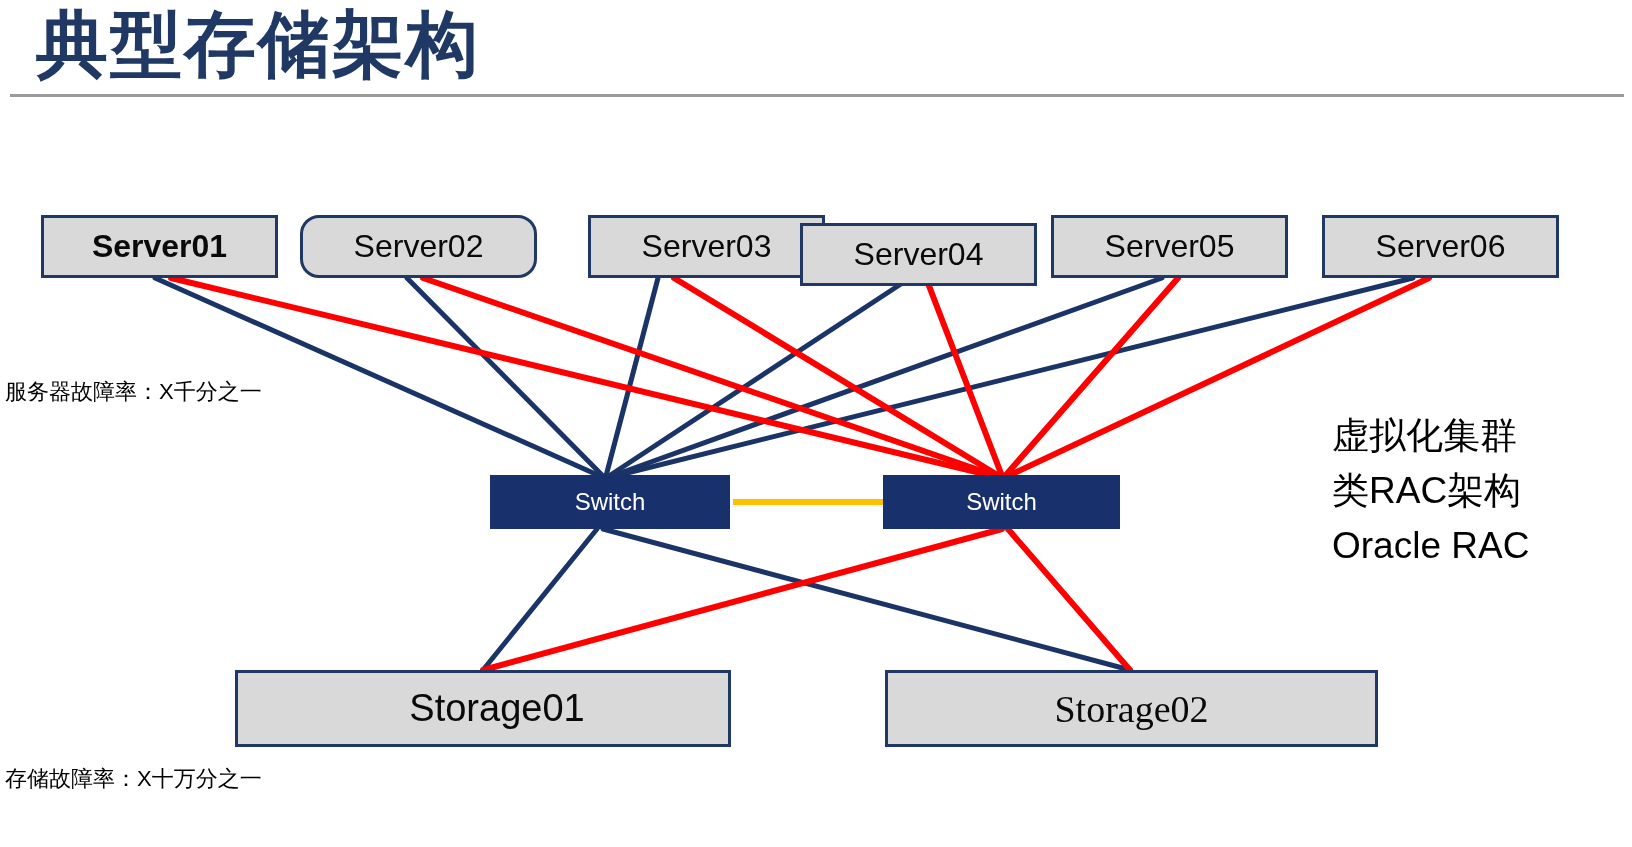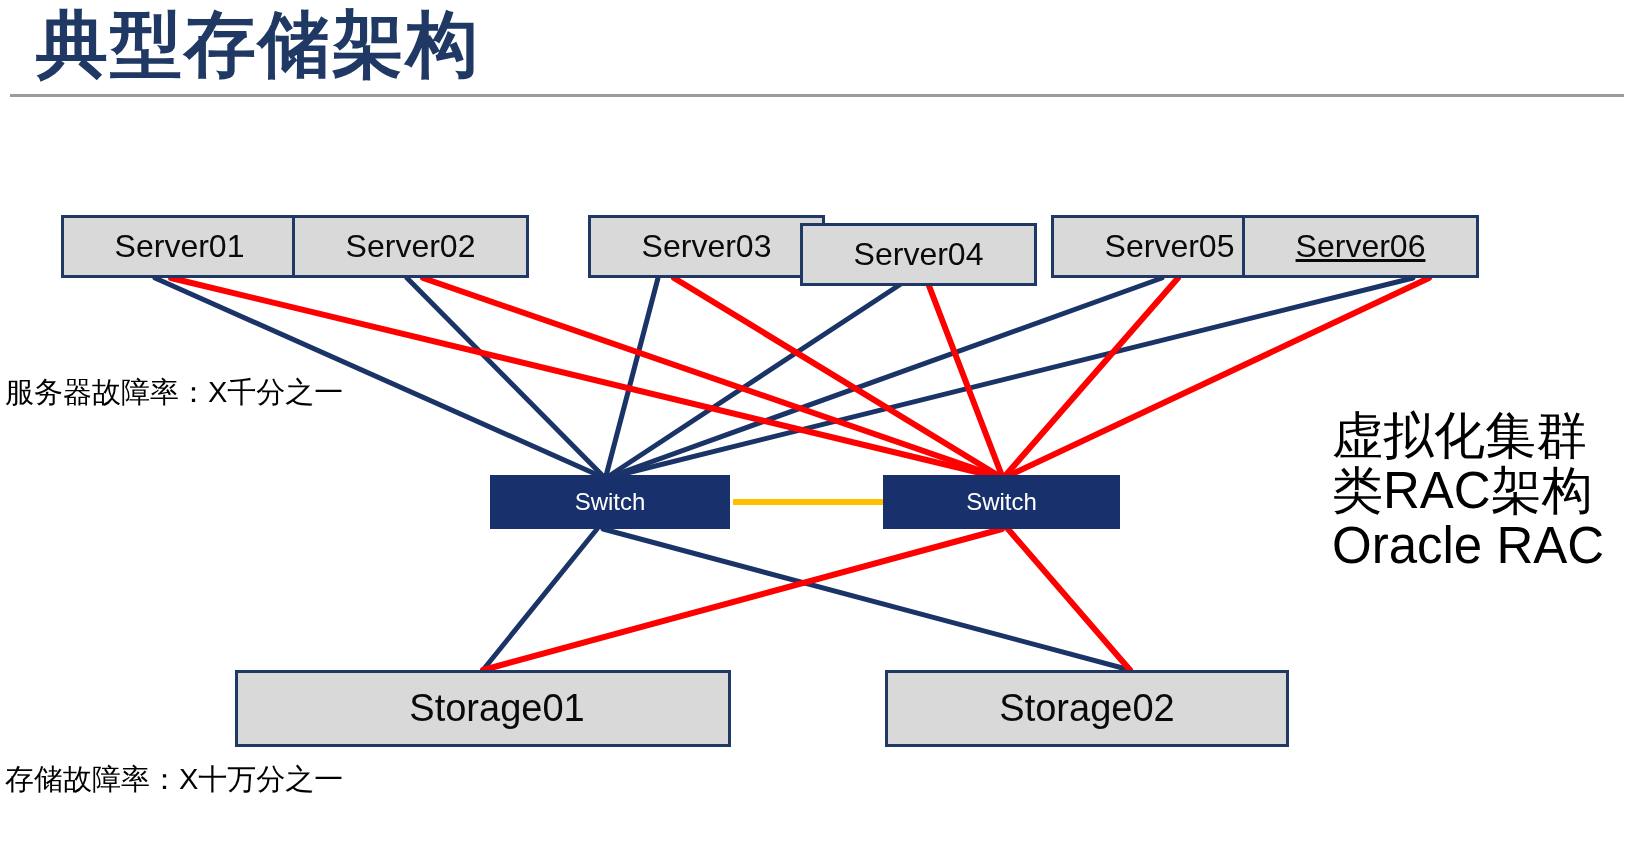--- a/index.html
+++ b/index.html
@@ -33,44 +33,44 @@
   .ln-yellow{stroke:var(--link-yellow);stroke-width:6;stroke-linecap:butt;}
   .node{
     position:absolute;display:flex;align-items:center;justify-content:center;
     box-sizing:border-box;z-index:1;white-space:nowrap;
   }
   .server{
     top:215px;width:237px;height:63px;
     background:var(--box-fill-gray);border:3px solid var(--box-border-navy);
     font-size:32px;color:#0a0a0a;
   }
-  .server.s1{left:61px;}  .server.s2{left:292px;} .server.s3{left:548px;margin-left:40px;}
-  .server.s4{left:800px;margin-top:8px;} .server.s5{left:1051px;align-items:center;}.server.s6{left:1242px;text-decoration:underline;}
+  .server.s1{left:41px;font-weight:bold;}  .server.s2{left:300px;border-radius:19px;} .server.s3{left:548px;margin-left:40px;}
+  .server.s4{left:800px;margin-top:8px;} .server.s5{left:1051px;align-items:center;}.server.s6{left:1322px;}
   .switch{
     top:475px;height:54px;background:var(--switch-fill-navy);
     font-size:24px;color:#ffffff;
   }
   .switch.sw-left{left:490px;width:240px;}
   .switch.sw-right{left:883px;width:237px;}
   .storage{
     top:670px;height:77px;
     background:var(--box-fill-gray);border:3px solid var(--box-border-navy);
     font-size:38px;color:#0a0a0a;
   }
   .storage.st1{left:235px;width:496px;padding-left:28px;}
-  .storage.st2{left:885px;width:404px;}
+  .storage.st2{left:885px;width:493px;font-family:Liberation Serif, serif;}
   .note{
-    position:absolute;color:#000000;font-size:29px;line-height:34px;
+    position:absolute;color:#000000;font-size:22px;line-height:34px;
     z-index:2;white-space:nowrap;
   }
   .note.server-rate{left:5px;top:375px;}
   .note.storage-rate{left:5px;top:762px;}
   .cluster-note{
     position:absolute;left:1332px;top:408px;z-index:2;
-    color:#000000;font-size:51px;line-height:55px;white-space:nowrap;
+    color:#000000;font-size:37px;line-height:55px;white-space:nowrap;
   }
 </style>
 </head>
 <body>
 
 <div class="stage">
 
   <div class="title">典型存储架构</div>
   <div class="title-rule"></div>
 

